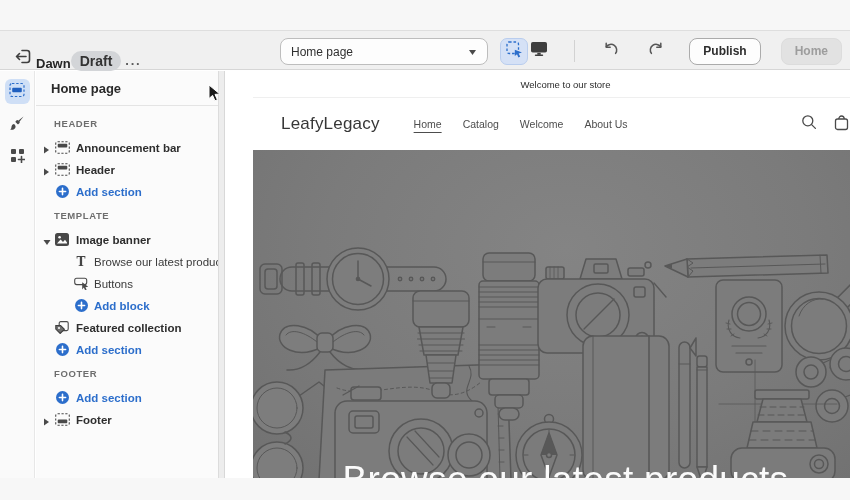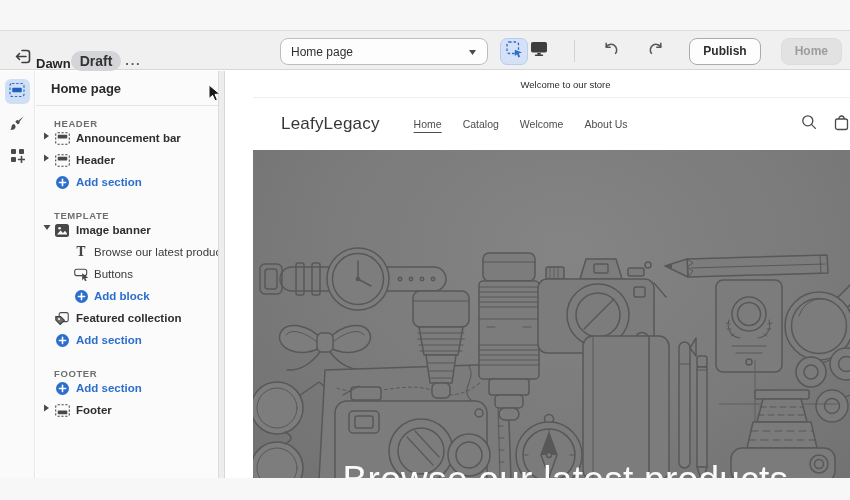--- a/index.html
+++ b/index.html
@@ -34,21 +34,21 @@
   
   .main { position:absolute; left:0; top:41px; width:850px; height:407px; }
   .rail { position:absolute; left:0; top:0; width:35px; height:407px; background:#fafafa; border-right:1px solid #e7e7e7; padding-top:8px;
           display:flex; flex-direction:column; align-items:center; gap:8px; }
   .rail-item { width:25px; height:25px; border-radius:6px; display:flex; align-items:center; justify-content:center; cursor:pointer; }
   .rail-item.active { background:#cfdff6; }
 
   .panel { position:absolute; left:36px; top:0; width:182px; height:407px; background:#fbfbfb; overflow:hidden; }
   .panel-title { padding:10px 0 9px 15px; font-size:13px; font-weight:700; color:#2a2a2a; border-bottom:1px solid #e4e4e4; }
   .group-label { margin:12px 0 3px 0; padding-left:18px; font-size:9.5px; font-weight:700; letter-spacing:.6px; color:#6e6e6e; }
-  .row { height:22px; display:flex; align-items:flex-start; padding-left:3px; cursor:pointer; }
+  .row { height:22px; display:flex; align-items:flex-end; padding-left:3px; cursor:pointer; }
   .caret-slot { width:15px; display:flex; align-items:center; justify-content:center; flex:0 0 15px; }
   .row .icn { width:16px; display:flex; align-items:center; justify-content:center; margin-right:6px; flex:0 0 16px; }
   .row .lbl { font-size:11.5px; color:#2e2e2e; font-weight:700; white-space:nowrap; }
   .row.block .lbl { font-weight:400; color:#3a3a3a; }
   .row.child { padding-left:37px; }
   .row.child .icn { margin-right:5px; }
   .row.action .lbl { color:#2c6ecb; font-weight:700; }
   .t-glyph { font-family:"DejaVu Serif",serif; font-size:12px; font-weight:700; color:#454545; line-height:1; }
 
   .gutter { position:absolute; left:218px; top:0; width:7px; height:407px; background:#ededed;

